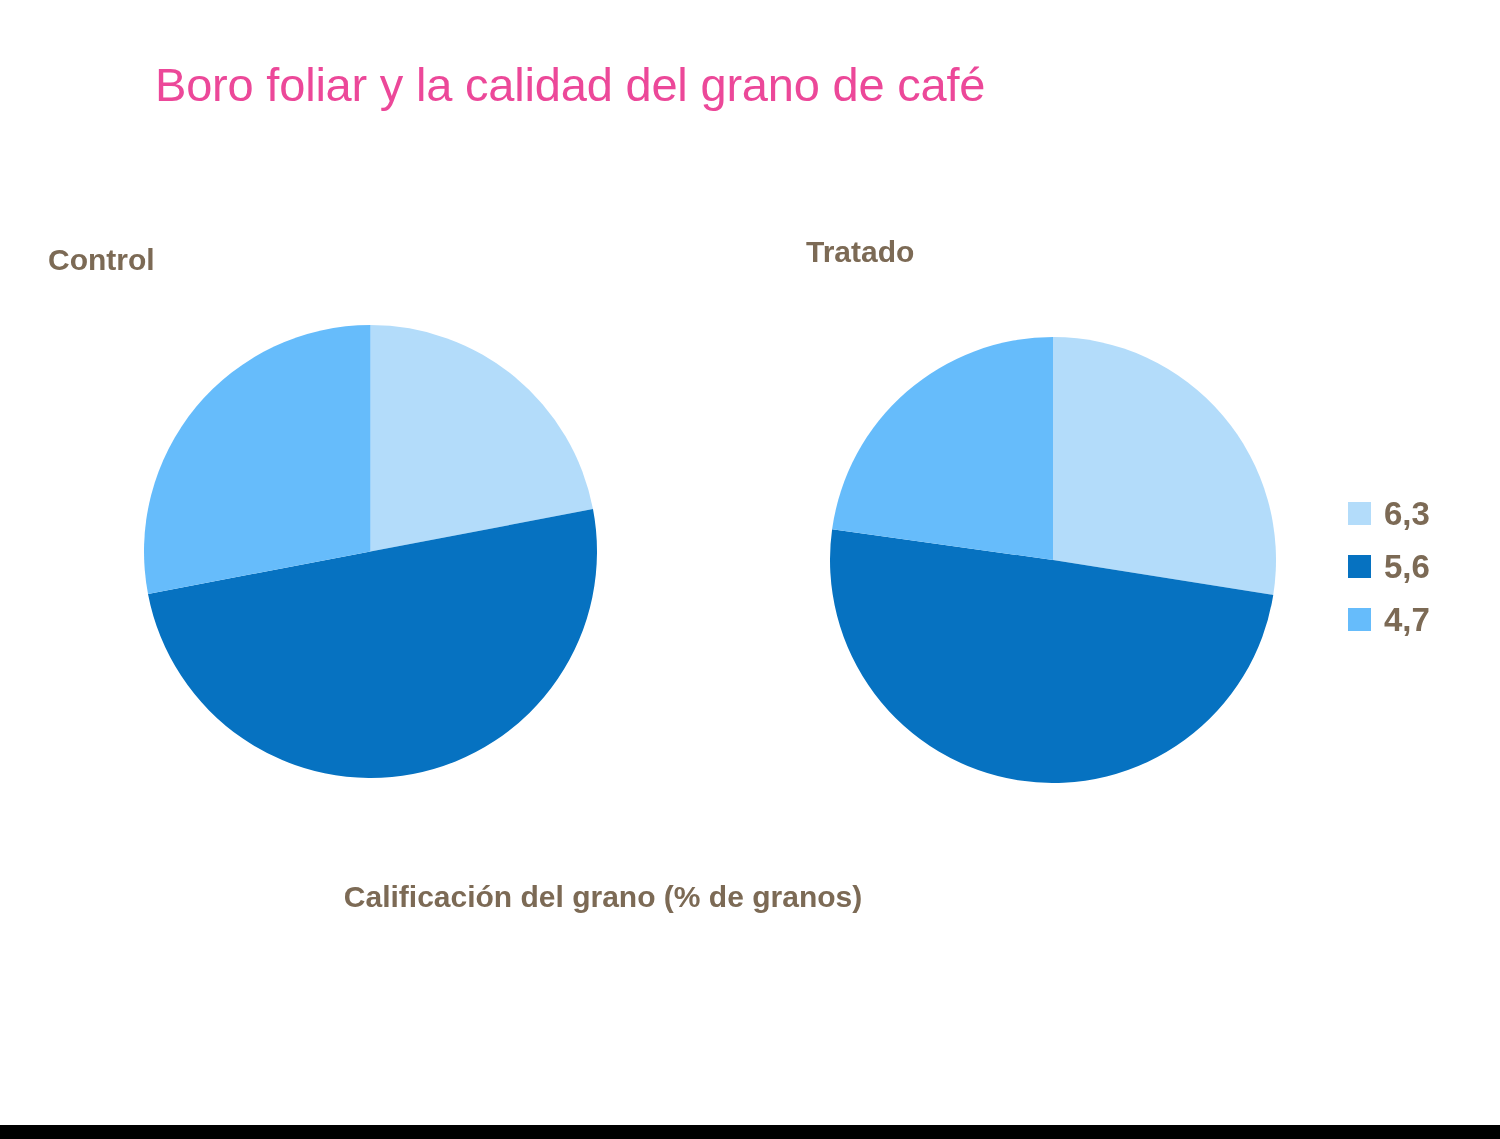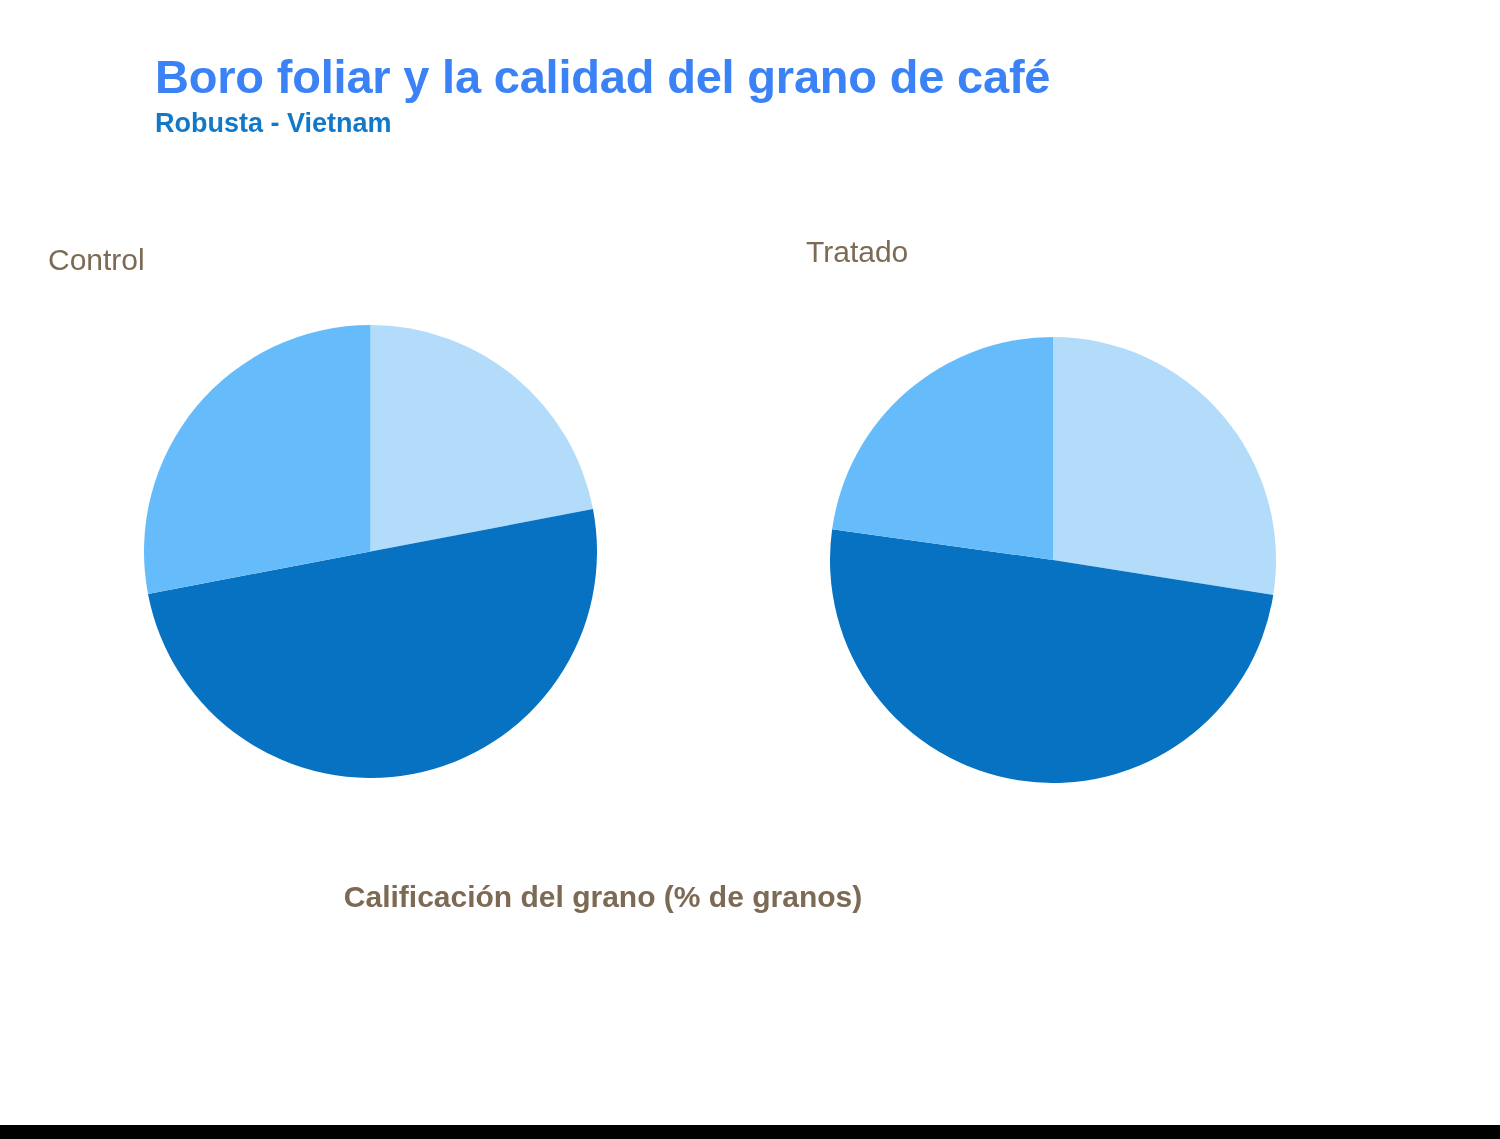--- a/index.html
+++ b/index.html
@@ -22,40 +22,41 @@
 
   
   #title-block {
     position: absolute;
     left: 155px;
     top: 52px;
     width: 1200px;
   }
   #chart-title {
     font-size: 47px;
-    font-weight: bold;
-    color: #3b82f6;
+    font-weight: normal;
+    color: #ec4899;
     letter-spacing: -0.2px;
     line-height: 1.06;
     white-space: nowrap;
+    margin-top: 8px;
   }
   #chart-subtitle {
     font-size: 27px;
     font-weight: bold;
     color: #1179C8;
     margin-top: 7px;
     line-height: 1.05;
     white-space: nowrap;
   }
 
   
   .panel-label {
     position: absolute;
     font-size: 30px;
-    font-weight: normal;
+    font-weight: bold;
     color: #7C6A55;
     white-space: nowrap;
   }
   #label-control { left: 48px;  top: 243px; }
   #label-tratado { left: 806px; top: 235px; }
 
   
   .pie-wrap { position: absolute; }
   #pie-control { left: 144px; top: 325px; width: 453px; height: 453px; }
   #pie-tratado { left: 830px; top: 337px; width: 446px; height: 446px; }
@@ -123,21 +124,20 @@
     background: #000000;
   }
 </style>
 </head>
 <body>
 
 <div class="slide">
 
   <div id="title-block">
     <div id="chart-title">Boro foliar y la calidad del grano de café</div>
-    <div id="chart-subtitle">Robusta - Vietnam</div>
   </div>
 
   <div class="panel-label" id="label-control">Control</div>
   <div class="panel-label" id="label-tratado">Tratado</div>
 
   <div class="pie-wrap" id="pie-control">
     <svg class="pie-svg" viewBox="0 0 200 200">
       <g>
           <path d="M 100 100 L 100 0 A 100 100 0 0 1 198.22872507286888 81.26186854142755 Z" fill="#B3DCFA"></path>
           <path d="M 100 100 L 198.22872507286888 81.26186854142755 A 100 100 0 0 1 1.771274927131131 118.73813145857245 Z" fill="#0672C1"></path>
@@ -149,18 +149,32 @@
   <div class="pie-wrap" id="pie-tratado">
     <svg class="pie-svg" viewBox="0 0 200 200">
       <g>
           <path d="M 100 100 L 100 0 A 100 100 0 0 1 198.76883405951378 115.64344650402309 Z" fill="#B3DCFA"></path>
           <path d="M 100 100 L 198.76883405951378 115.64344650402309 A 100 100 0 0 1 0.9490536761691146 86.25554539628536 Z" fill="#0672C1"></path>
           <path d="M 100 100 L 0.9490536761691146 86.25554539628536 A 100 100 0 0 1 99.99999999999999 0 Z" fill="#66BCFB"></path>
         </g>
     </svg>
   </div>
 
+  <div id="legend">
+    <div class="legend-row">
+      <span class="legend-swatch" style="background: rgb(179, 220, 250);"></span>
+      <span class="legend-label">6,3</span>
+    </div>
+    <div class="legend-row">
+      <span class="legend-swatch" style="background: rgb(6, 114, 193);"></span>
+      <span class="legend-label">5,6</span>
+    </div>
+    <div class="legend-row">
+      <span class="legend-swatch" style="background: rgb(102, 188, 251);"></span>
+      <span class="legend-label">4,7</span>
+    </div>
+  </div>
 
   <div id="axis-caption">Calificación del grano (% de granos)</div>
 
 
   <div id="bottom-bar"></div>
 </div>
 
 </body></html>

